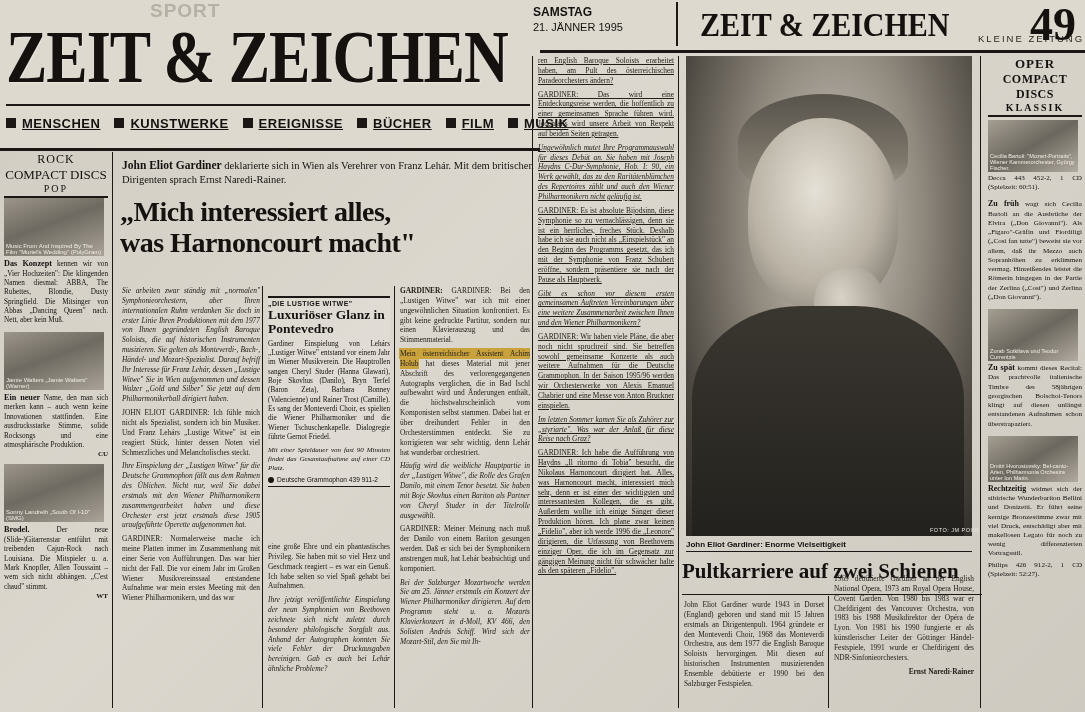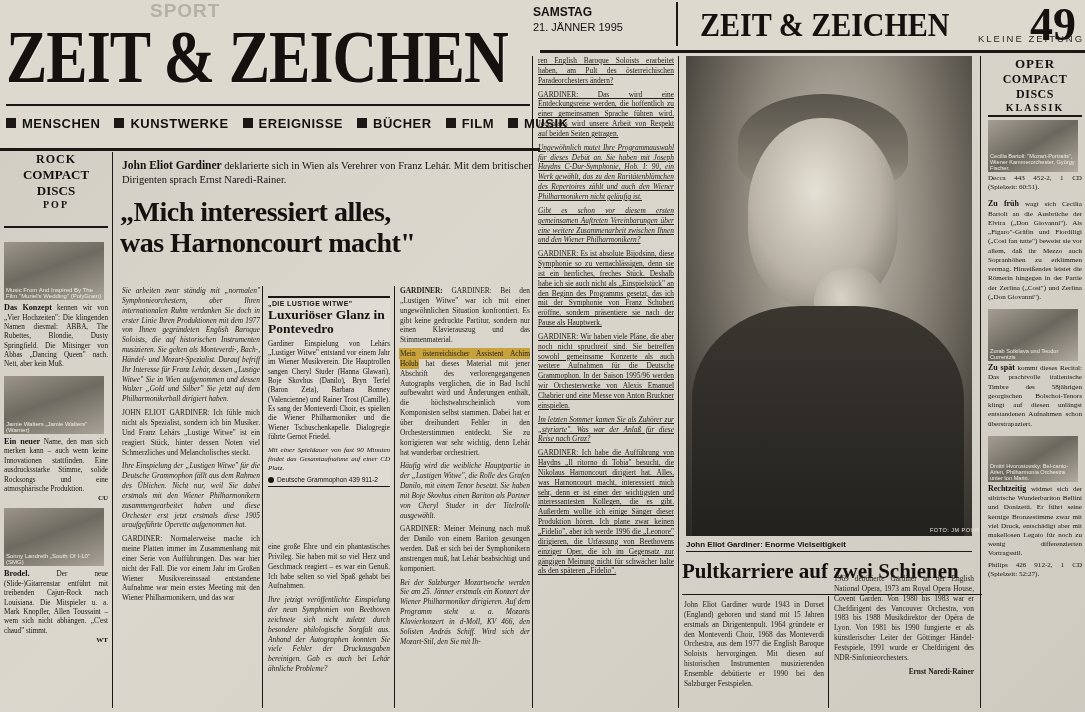--- a/index.html
+++ b/index.html
@@ -40,21 +40,21 @@
   .mast-rule{
     position:absolute;left:6px;top:104px;width:524px;height:2px;background:#1a1715;
   }
   .mast-nav{
     position:absolute;left:6px;top:112px;width:528px;height:22px;
     display:flex;align-items:center;gap:14px;
     font-family:"Liberation Sans", sans-serif;
     font-weight:bold;font-size:13px;letter-spacing:.5px;
   }
   .mast-nav .sq{width:10px;height:10px;background:#1a1715;display:inline-block;margin-right:6px;}
-  .mast-nav span.item{display:flex;align-items:center;}
+  .mast-nav span.item{display:flex;align-items:center;text-decoration:underline;}
   
   .mast-right{
     position:absolute;left:540px;top:0;width:545px;height:50px;
     border-bottom:3px solid #1a1715;background:#ddd9cf;
   }
   .date-block{
     position:absolute;left:533px;top:4px;width:120px;
     font-family:"Liberation Sans", sans-serif;font-size:11px;line-height:1.35;
   }
   .date-block .d1{font-weight:bold;font-size:12px;}
@@ -71,22 +71,22 @@
   .pagenum{
     position:absolute;left:1030px;top:-2px;
     font-family:"Liberation Serif", serif;font-weight:bold;font-size:46px;color:#14110f;
   }
   
   .col{position:absolute;font-size:7.4px;line-height:1.33;text-align:justify;color:#23201c;}
   .col p{margin:0 0 4px 0;}
   
   .rail{position:absolute;left:4px;top:152px;width:104px;}
   .rail-hd{
-    text-align:center;font-family:"Liberation Serif", serif;font-weight:bold;
-    border-bottom:2px solid #1a1715;padding-bottom:16px;margin-bottom:14px;
+    text-align:center;font-family:"Liberation Serif", serif;font-weight:normal;
+    border-bottom:2px solid #1a1715;padding-bottom:2px;margin-bottom:0;
   }
   .rail-hd .r1{font-size:12px;letter-spacing:1px;}
   .rail-hd .r2{font-size:13px;}
   .rail-hd .r3{font-size:10px;letter-spacing:2px;}
   .rail-item{margin-bottom:6px;}
   .rail-item .t{font-size:7.2px;line-height:1.3;text-align:justify;}
   .rail-item .t b{font-size:8.2px;}
   .rail-ph{
     width:100px;height:58px;background:#8e897e;margin-bottom:3px;
     background-image:linear-gradient(160deg,#9b958a 0%,#6f6a61 45%,#a9a398 100%);
@@ -294,22 +294,22 @@
     <p><span class="hl">Mein österreichischer Assistent Achim Holub</span> hat dieses Material mit jener Abschrift des verlorengegangenen Autographs verglichen, die in Bad Ischl aufbewahrt wird und Änderungen enthält, die höchstwahrscheinlich vom Komponisten selbst stammen. Dabei hat er über dreihundert Fehler in den Orchesterstimmen entdeckt. Sie zu korrigieren war sehr wichtig, denn Lehár hat wunderbar orchestriert.</p>
     <p style="font-style:italic;">Häufig wird die weibliche Hauptpartie in der „Lustigen Witwe", die Rolle des Grafen Danilo, mit einem Tenor besetzt. Sie haben mit Boje Skovhus einen Bariton als Partner von Cheryl Studer in der Titelrolle ausgewählt.</p>
     <p>GARDINER: Meiner Meinung nach muß der Danilo von einem Bariton gesungen werden. Daß er sich bei der Symphonikern anstrengen muß, hat Lehár beabsichtigt und komponiert.</p>
     <p style="font-style:italic;">Bei der Salzburger Mozartwoche werden Sie am 25. Jänner erstmals ein Konzert der Wiener Philharmoniker dirigieren. Auf dem Programm steht u. a. Mozarts Klavierkonzert in d-Moll, KV 466, den Solisten András Schiff. Wird sich der Mozart-Stil, den Sie mit Ih-</p>
   </div>
 
   <div class="col" style="left:538px;top:56px;width:136px;text-decoration:underline;">
     <p>ren English Baroque Soloists erarbeitet haben, am Pult des österreichischen Paradeorchesters ändern?</p>
     <p>GARDINER: Das wird eine Entdeckungsreise werden, die hoffentlich zu einer gemeinsamen Sprache führen wird. Jedenfalls wird unsere Arbeit von Respekt auf beiden Seiten getragen.</p>
     <p style="font-style:italic;">Ungewöhnlich mutet Ihre Programmauswahl für dieses Debüt an. Sie haben mit Joseph Haydns C-Dur-Symphonie, Hob. I: 90, ein Werk gewählt, das zu den Raritätenblümchen des Repertoires zählt und auch den Wiener Philharmonikern nicht geläufig ist.</p>
+    <p>GARDINER: Es ist absolute Bijodsinn, diese Symphonie so zu vernachlässigen, denn sie ist ein herrliches, freches Stück. Deshalb habe ich sie auch nicht als „Einspielstück" an den Beginn des Programms gesetzt, das ich mit der Symphonie von Franz Schubert eröffne, sondern präsentiere sie nach der Pause als Hauptwerk.</p>
     <p style="font-style:italic;">Gibt es schon vor diesem ersten gemeinsamen Auftreten Vereinbarungen über eine weitere Zusammenarbeit zwischen Ihnen und den Wiener Philharmonikern?</p>
-    <p>GARDINER: Es ist absolute Bijodsinn, diese Symphonie so zu vernachlässigen, denn sie ist ein herrliches, freches Stück. Deshalb habe ich sie auch nicht als „Einspielstück" an den Beginn des Programms gesetzt, das ich mit der Symphonie von Franz Schubert eröffne, sondern präsentiere sie nach der Pause als Hauptwerk.</p>
     <p>GARDINER: Wir haben viele Pläne, die aber noch nicht spruchreif sind. Sie betreffen sowohl gemeinsame Konzerte als auch weitere Aufnahmen für die Deutsche Grammophon. In der Saison 1995/96 werden wir Orchesterwerke von Alexis Emanuel Chabrier und eine Messe von Anton Bruckner einspielen.</p>
     <p style="font-style:italic;">Im letzten Sommer kamen Sie als Zuhörer zur „styriarte". Was war der Anlaß für diese Reise nach Graz?</p>
     <p>GARDINER: Ich habe die Aufführung von Haydns „Il ritorno di Tobia" besucht, die Nikolaus Harnoncourt dirigiert hat. Alles, was Harnoncourt macht, interessiert mich sehr, denn er ist einer der wichtigsten und interessantesten Kollegen, die es gibt. Außerdem wollte ich einige Sänger dieser Produktion hören. Ich plane zwar keinen „Fidelio", aber ich werde 1996 die „Leonore" dirigieren, die Urfassung von Beethovens einziger Oper, die ich im Gegensatz zur gängigen Meinung nicht für schwächer halte als den späteren „Fidelio".</p>
   </div>
 
   <div class="vrule" style="left:262px;top:286px;height:422px;"></div>
   <div class="vrule" style="left:394px;top:286px;height:422px;"></div>
   <div class="vrule" style="left:532px;top:56px;height:652px;"></div>
   <div class="vrule" style="left:678px;top:56px;height:652px;"></div>
   <div class="vrule" style="left:980px;top:56px;height:652px;"></div>

